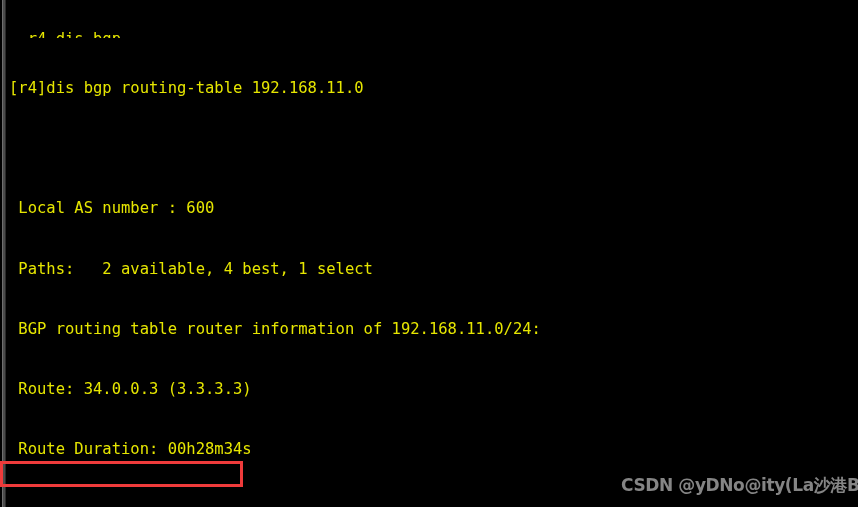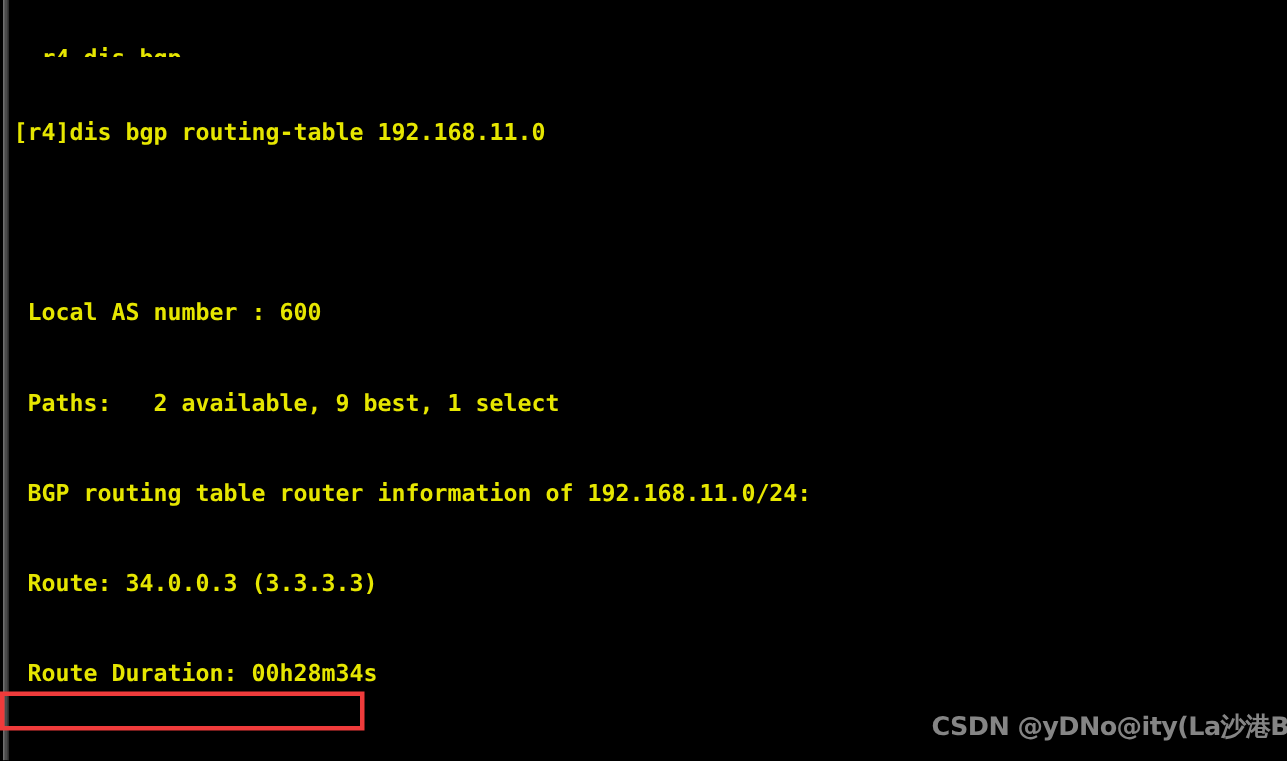--- a/index.html
+++ b/index.html
@@ -45,21 +45,20 @@
     left: 0;
     top: 0;
     width: 858px;
     height: 507px;
     color: #e6e600;
     font-size: 15.5px;
     line-height: 20.05px;
     letter-spacing: 0px;
     white-space: pre;
     z-index: 2;
-    font-weight: bold;
   }
   #console .line {
     height: 20.05px;
     padding-left: 9px;
     font-size: 15.5px;
     color: #e6e600;
     white-space: pre;
     overflow: visible;
   }
   
@@ -115,21 +114,21 @@
 </head>
 <body>
 
 <div id="screen">
 
   <div id="console">
     <div class="line clipped">  r4 dis bgp</div>
     <div class="line">[r4]dis bgp routing-table 192.168.11.0</div>
     <div class="line"></div>
     <div class="line"> Local AS number : 600</div>
-    <div class="line"> Paths:   2 available, 9 best, 1 select</div>
+    <div class="line"> Paths:   2 available, 4 best, 1 select</div>
     <div class="line"> BGP routing table router information of 192.168.11.0/24:</div>
     <div class="line"> Route: 34.0.0.3 (3.3.3.3)</div>
     <div class="line"> Route Duration: 00h28m34s</div>
     
     
     
     
     
     
     

